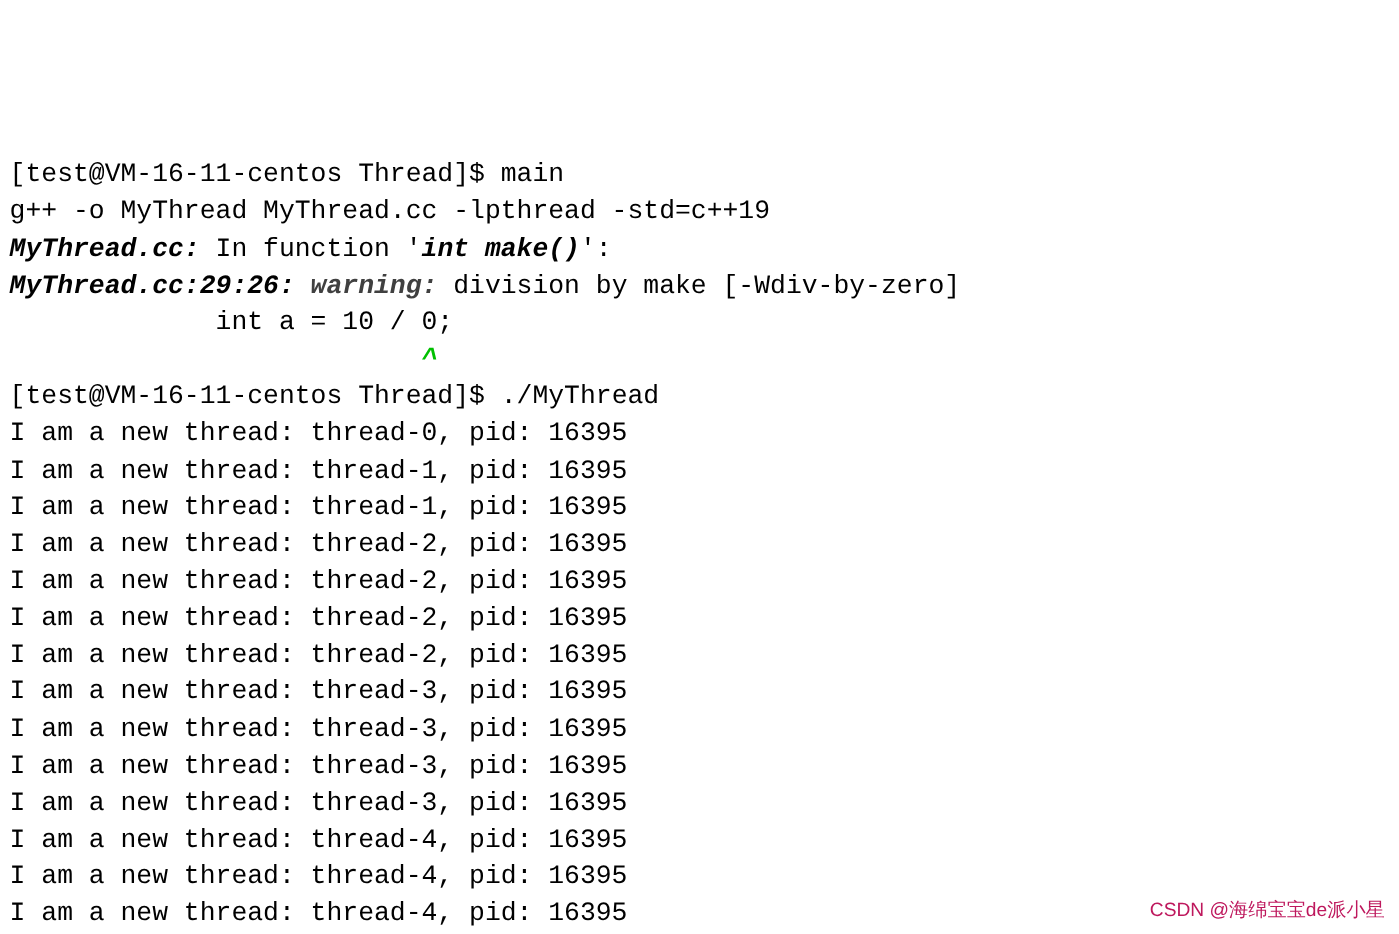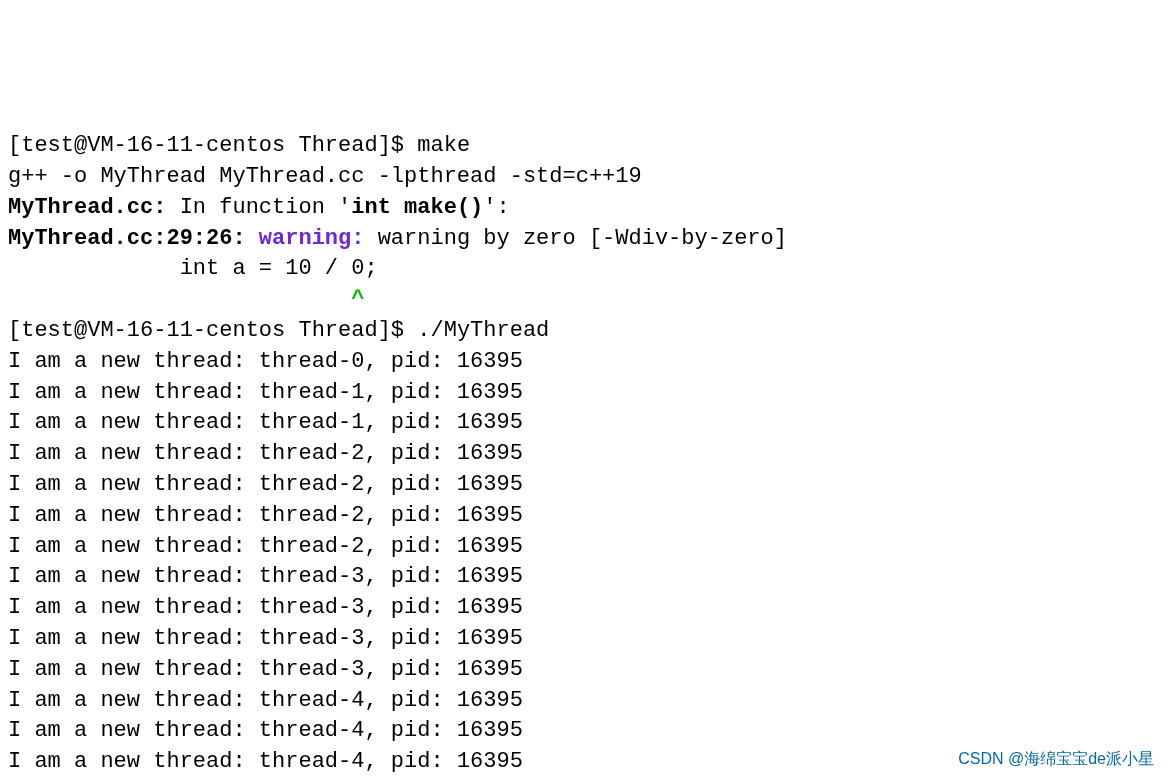--- a/index.html
+++ b/index.html
@@ -10,42 +10,42 @@
       padding: 8px 8px 8px 8px;
       background: #fff;
       color: #000;
       white-space: pre;
       overflow: hidden;
       position: relative;
       width: 1166px;
       height: 778px;
       box-sizing: border-box;
     }
-    .bold { font-weight: bold; }
-    .magenta { color: #6d28d9; }
+    .bold { font-weight: bold; font-style: italic; }
+    .magenta { color: #404040; }
     .green { color: #00c000; }
     .watermark {
       position: absolute;
       right: 12px;
       bottom: 8px;
       font-size: 16px;
       font-family: sans-serif;
-      color: #0369a1;
+      color: #be185d;
       white-space: nowrap;
     }
   </style>
 </head>
 <body>
 
 
 
-<span><span>[test@VM-16-11-centos Thread]$ </span><span>make</span></span>
+<span><span>[test@VM-16-11-centos Thread]$ </span><span>main</span></span>
 <span>g++ -o MyThread MyThread.cc -lpthread -std=c++19</span>
 <span><span class="bold">MyThread.cc:</span><span> In function '</span><span class="bold">int make()</span><span>':</span></span>
-<span><span class="bold">MyThread.cc:29:26: </span><span class="bold magenta">warning:</span><span> warning by zero [-Wdiv-by-zero]</span></span>
+<span><span class="bold">MyThread.cc:29:26: </span><span class="bold magenta">warning:</span><span> division by make [-Wdiv-by-zero]</span></span>
 <span>             int a = 10 / 0;</span>
 <span><span>                          </span><span class="bold green">^</span></span>
 <span><span>[test@VM-16-11-centos Thread]$ </span><span>./MyThread</span></span>
 <div id="threads">I am a new thread: thread-0, pid: 16395
 I am a new thread: thread-1, pid: 16395
 I am a new thread: thread-1, pid: 16395
 I am a new thread: thread-2, pid: 16395
 I am a new thread: thread-2, pid: 16395
 I am a new thread: thread-2, pid: 16395
 I am a new thread: thread-2, pid: 16395

